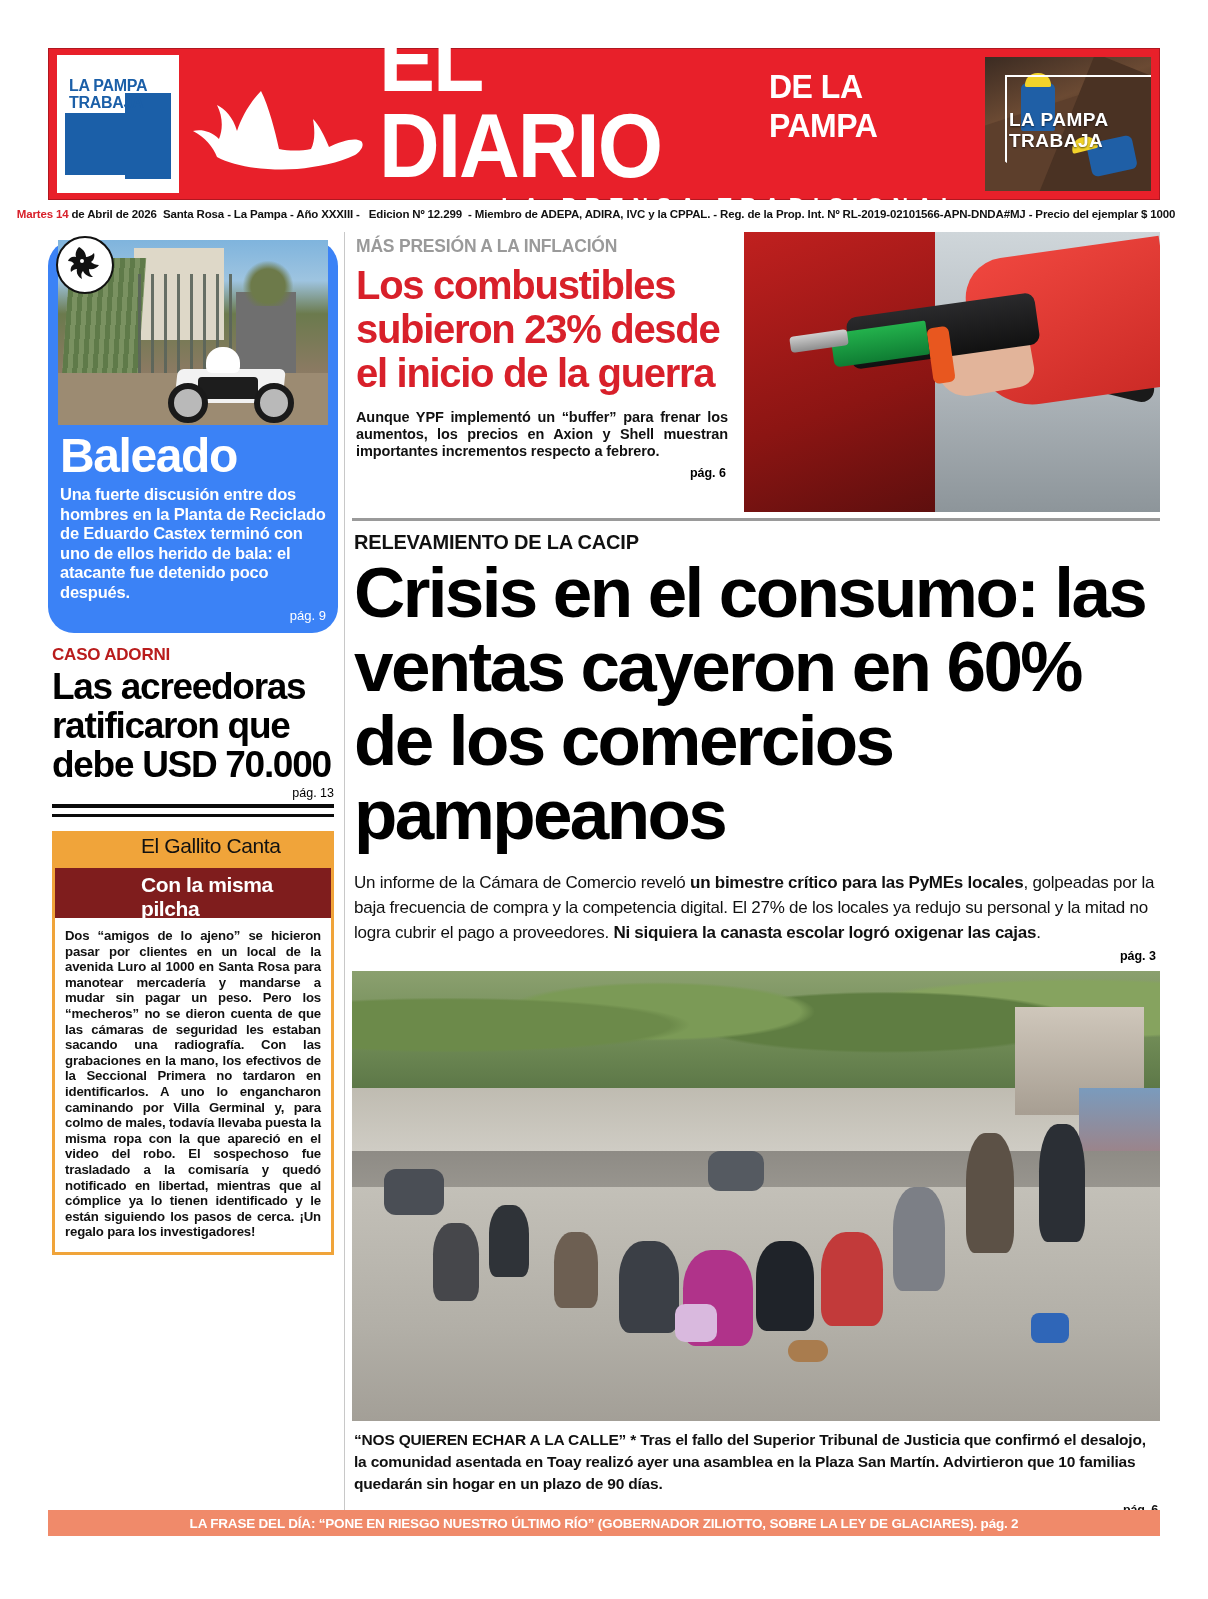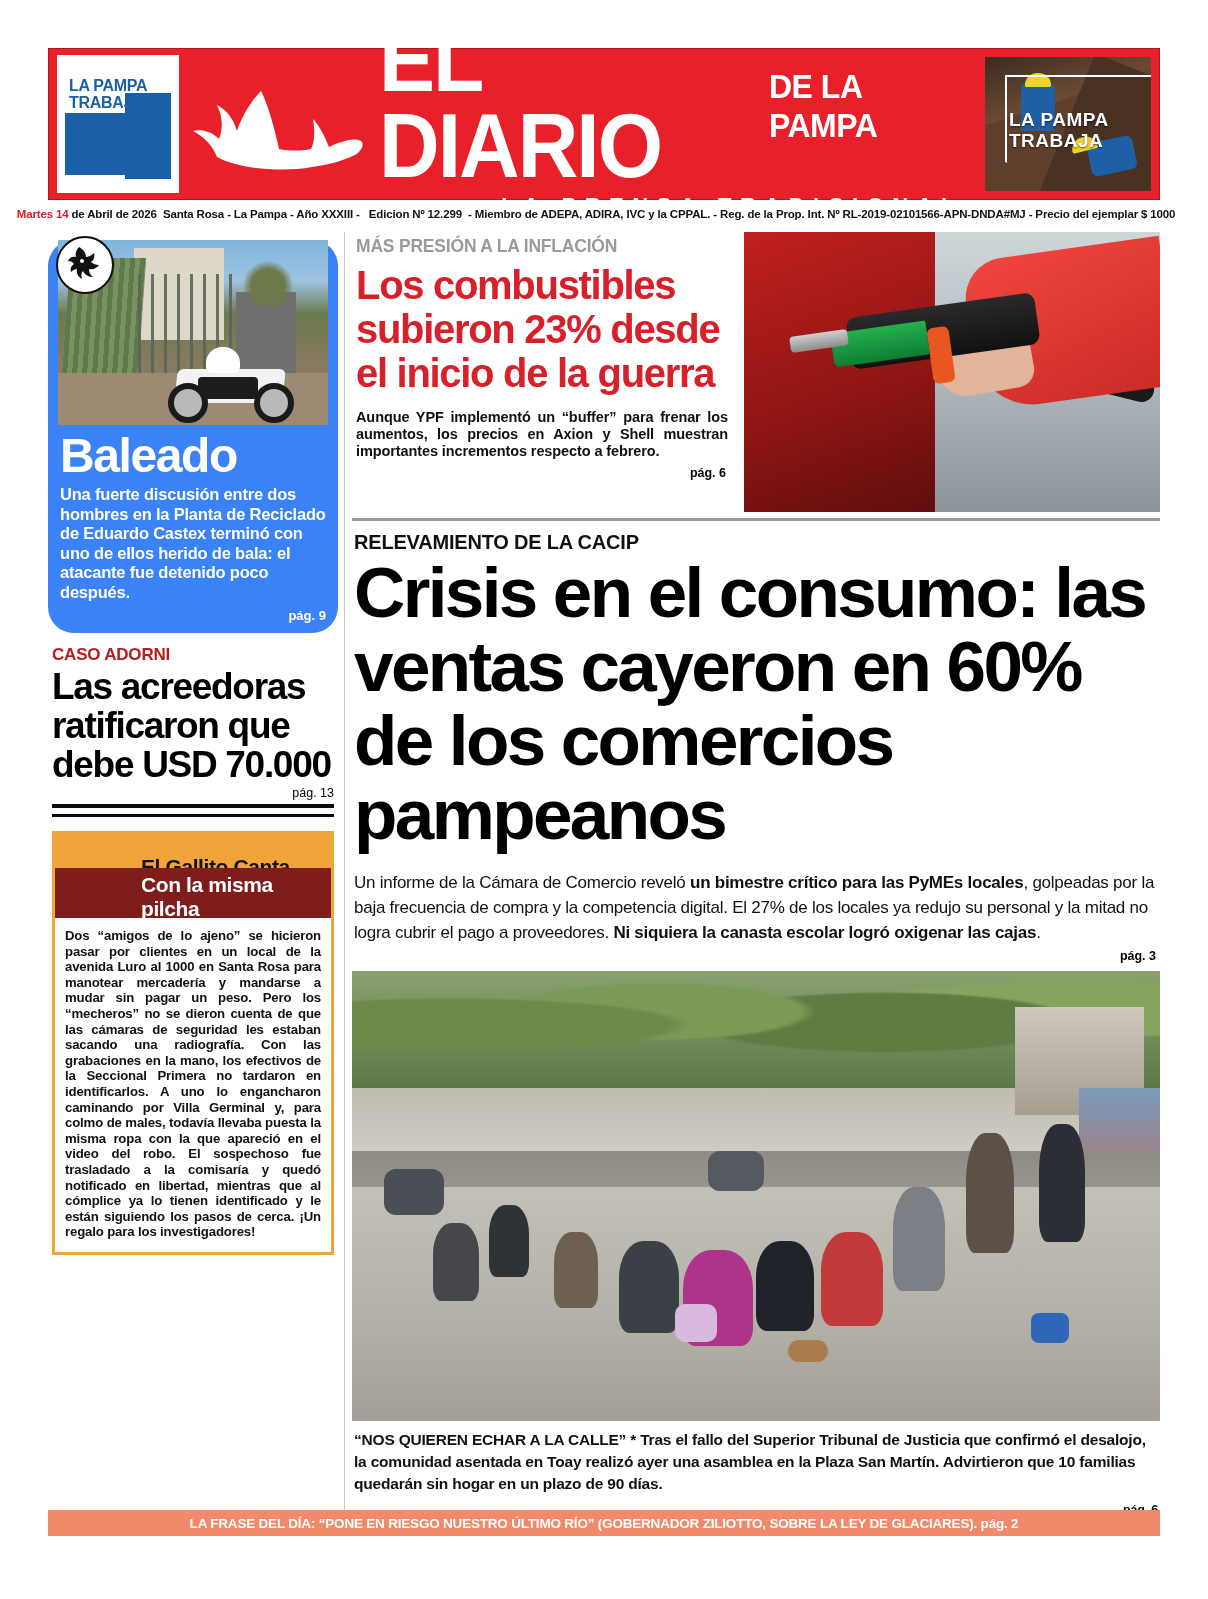--- a/index.html
+++ b/index.html
@@ -127,21 +127,21 @@
   .baleado .photo .helmet { position:absolute; left:148px; bottom:52px; width:34px; height:26px;
      background:#fff; border-radius:16px 16px 6px 6px; }
   .baleado h1 {
     color:#fff; font-size:48px; line-height:50px; font-weight:bold;
     margin:6px 12px 2px 12px; letter-spacing:-1.4px;
   }
   .baleado p {
     color:#fff; font-size:16.5px; line-height:19.5px; font-weight:bold;
     margin:4px 12px 0 12px; letter-spacing:-0.2px;
   }
-  .baleado .pag { color:#fff; font-size:13px; font-weight:bold; text-align:right; margin:6px 12px 2px 0; }
+  .baleado .pag { color:#fff; font-size:13px; font-weight:normal; text-align:right; margin:6px 12px 2px 0; }
 
   
   .story { padding-top:6px; }
   .kicker {
     color:#b91c1c; font-size:17px; font-weight:bold; letter-spacing:-0.2px;
     text-transform:uppercase; margin:6px 0 2px 4px;
   }
   .story h2 {
     font-size:37px; line-height:39px; font-weight:bold; color:#000;
     letter-spacing:-1.3px; margin:0 0 0 4px;
@@ -151,21 +151,21 @@
     margin:10px 4px 0 4px; text-align:justify; letter-spacing:-0.1px;
   }
   .story .pag { font-size:12.5px; font-weight:normal; text-align:right; margin:2px 4px 0 0; }
   .hrule { height:4px; background:#0a0a0a; margin:4px 4px 0 4px; }
   .hrule-thin { height:3px; background:#0a0a0a; margin:6px 4px 0 4px; }
 
   
   .gallito { margin:14px 4px 0 4px; border:3px solid #f0a43a; background:#fff; }
   .gallito .head { background:#f0a43a; height:34px; position:relative; }
   .gallito .head .ttl {
-    position:absolute; left:86px; top:21px; font-size:21px; font-weight:bold; color:#111;
+    position:absolute; left:86px; top:0; font-size:21px; font-weight:normal; color:#111;
     letter-spacing:-0.4px;
   }
   .gallito .sub {
     background:#7f1d1d; height:50px; position:relative;
   }
   .gallito .sub .ttl {
     position:absolute; left:86px; top:5px; font-size:21px; font-weight:bold; color:#fff;
     letter-spacing:-0.4px;
   }
   .gallito .rooster {

